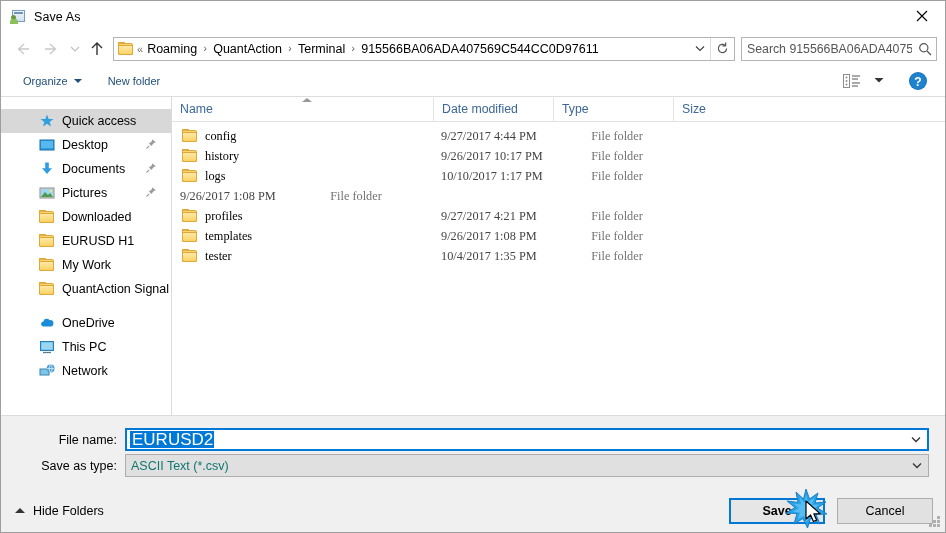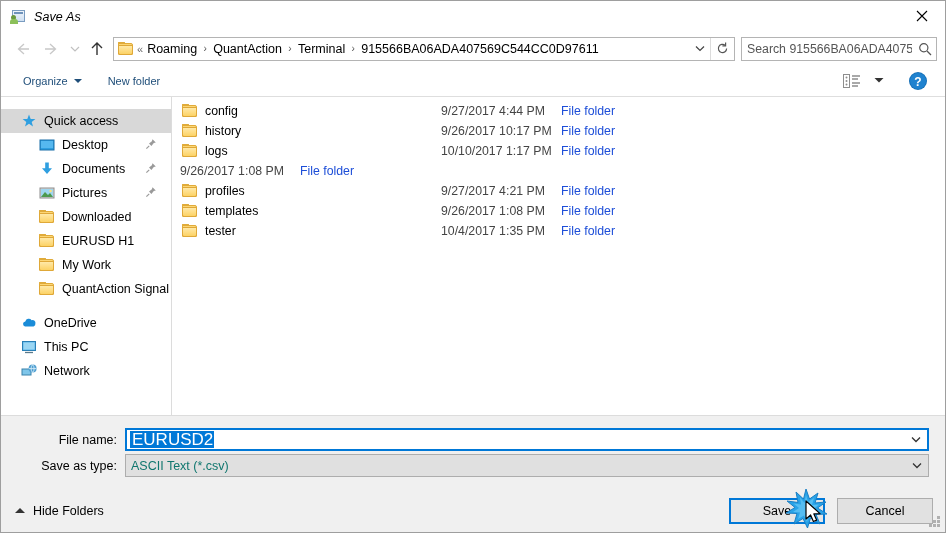--- a/index.html
+++ b/index.html
@@ -41,21 +41,21 @@
   }
   .ti-person-head {
     position: absolute; left: 1px; top: 6px; width: 5px; height: 5px;
     border-radius: 50%; background: #6a9a3e;
   }
   .ti-person-body {
     position: absolute; left: 0px; top: 10px; width: 8px; height: 5px;
     border-radius: 3px 3px 0 0; background: #8cc05a;
   }
   #title-text {
-    font-size: 12.5px; color: #000; letter-spacing: .1px; font-style: italic;
+    font-size: 12.5px; color: #000; letter-spacing: .1px;
   }
   #close-btn {
     position: absolute; right: 0; top: 0; width: 46px; height: 30px;
     display: flex; align-items: center; justify-content: center;
     cursor: default;
   }
   #close-btn svg { display: block; }
 
   
   #navrow {
@@ -142,21 +142,21 @@
     display: flex;
   }
   #sidebar {
     width: 171px; height: 318px; background: #ffffff;
     border-right: 1px solid #dcdcdc;
     padding-top: 12px;
     overflow: hidden;
   }
   .side-item {
     height: 24px; display: flex; align-items: center;
-    font-size: 12.5px; color: #000; padding-left: 20px; position: relative;
+    font-size: 12.5px; color: #000; padding-left: 38px; position: relative;
   }
   .side-item.selected { background: #d8d8d8; }
   .side-item .s-ico {
     width: 16px; height: 16px; margin-right: 7px; flex: none; position: relative;
   }
   .side-item .s-label { white-space: nowrap; overflow: hidden; }
   .side-item.indent { padding-left: 38px; }
   .pin {
     position: absolute; right: 14px; top: 5px; width: 12px; height: 12px;
   }
@@ -182,21 +182,21 @@
     width: 0; height: 0; border-left: 5px solid transparent;
     border-right: 5px solid transparent; border-bottom: 4px solid #999;
   }
   .frow {
     height: 20px; display: flex; align-items: center; font-size: 12.3px;
   }
   .frow .c-name {
     width: 261px; display: flex; align-items: center; padding-left: 10px; color: #000;
   }
   .frow .c-date { width: 120px; color: #444; padding-left: 8px; }
-  .frow .c-type { width: 120px; color: #1d4ed8; padding-left: 8px; }
+  .frow .c-type { width: 120px; color: #737373; padding-left: 8px; text-align: center; }
   .frow .c-size { width: 80px; color: #444; padding-left: 8px; }
   .folder-ico { width: 16px; height: 14px; margin-right: 7px; position: relative; flex: none; }
 
   
   .fshape-back {
     position: absolute; left: 0; top: 1px; width: 15px; height: 12px;
     background: #fcd675; border: 1px solid #e0ab3a; border-radius: 1px 2px 1px 1px;
   }
   .fshape-tab {
     position: absolute; left: 0; top: 0px; width: 7px; height: 3px;
@@ -250,21 +250,21 @@
   }
   .chev-up {
     width: 0; height: 0; border-left: 5px solid transparent;
     border-right: 5px solid transparent; border-bottom: 5px solid #333;
   }
   #btnrow { margin-left: auto; margin-right: 12px; display: flex; align-items: center; gap: 12px; }
   #save-btn {
     width: 96px; height: 26px; background: #e6e6e6;
     border: 2px solid #0078d7;
     display: flex; align-items: center; justify-content: center;
-    font-size: 12.5px; color: #000; position: relative;
+    font-size: 12.5px; color: #000; position: relative; font-weight: bold;
   }
   #cancel-btn {
     width: 96px; height: 26px; background: #e1e1e1;
     border: 1px solid #adadad;
     display: flex; align-items: center; justify-content: center;
     font-size: 12.5px; color: #000;
   }
   #click-burst {
     position: absolute; left: 775px; top: 484px; width: 60px; height: 46px;
     pointer-events: none;
@@ -523,22 +523,37 @@
               <rect x="1" y="6" width="9" height="6" fill="#7fc6ea" stroke="#3a82ab" stroke-width="1"></rect>
               <circle cx="11.6" cy="5.6" r="4" fill="#4e9ed0"></circle>
               <path d="M7.8 5.6 H15.4 M11.6 1.6 A6 6 0 0 1 11.6 9.6 A6 6 0 0 1 11.6 1.6" stroke="#dff1fb" stroke-width="0.8" fill="none"></path>
             </svg>
         </span>
         <span class="s-label">Network</span>
       </div>
     </div>
 
     <div id="filepane">
-
-      <div id="filerows" style="padding-top:4px;">
+      <div id="colheader">
+        <div class="col col-name">
+          <span>Name</span>
+          <span id="sortcaret"></span>
+        </div>
+        <div class="col col-date">
+          <span>Date modified</span>
+        </div>
+        <div class="col col-type">
+          <span>Type</span>
+        </div>
+        <div class="col col-size">
+          <span>Size</span>
+        </div>
+      </div>
+
+      <div id="filerows" style="padding-top:4px;font-family:Liberation Serif, serif;">
         <div class="frow">
           <div class="c-name">
             <span class="folder-ico">
                 <span class="fshape-tab"></span>
                 <span class="fshape-back"></span>
                 <span class="fshape-front"></span>
               </span>
             <span>config</span>
           </div>
           <div class="c-date">9/27/2017 4:44 PM</div>

